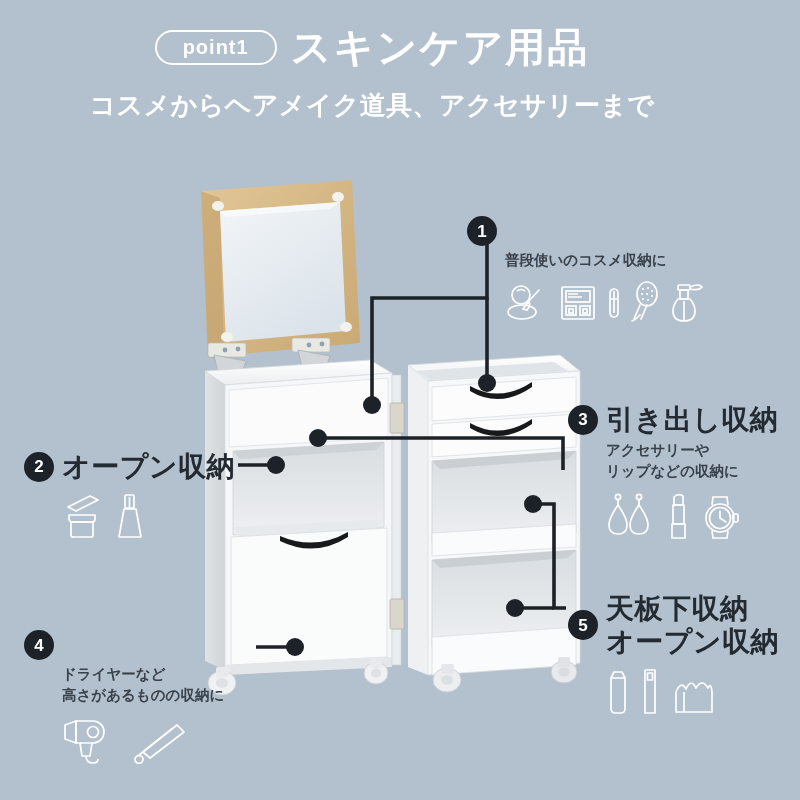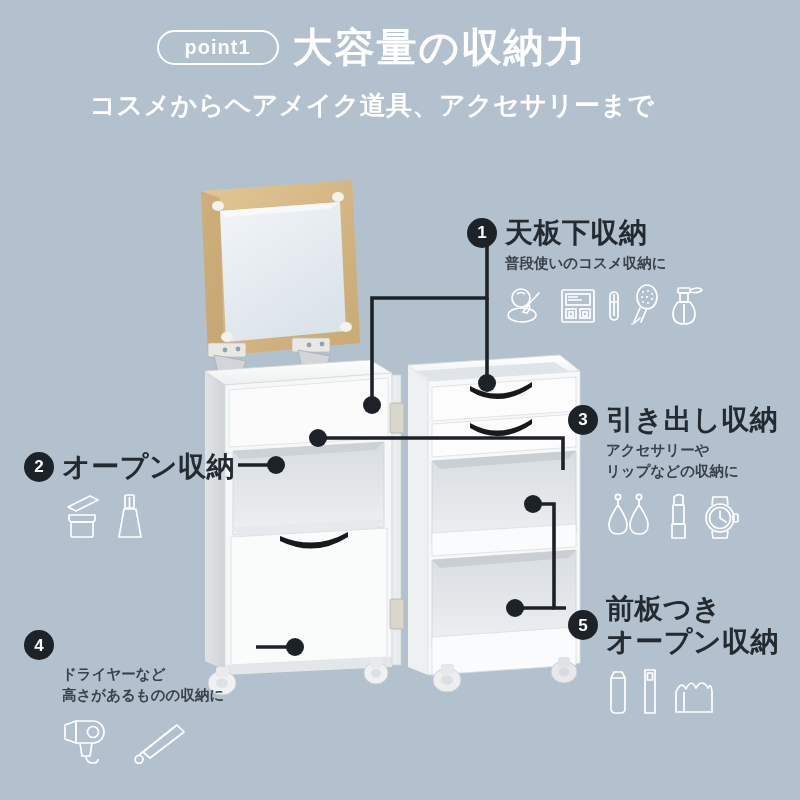--- a/index.html
+++ b/index.html
@@ -66,21 +66,21 @@
   #product svg { display:block; }
 </style>
 </head>
 <body>
 
 <div id="stage">
 
   <div class="header">
     <div class="title-row">
       <span class="point-pill">point1</span>
-      <span class="main-title">大容量の収納力</span>
+      <span class="main-title">スキンケア用品</span>
     </div>
     <div class="subtitle">
       <div>コスメからヘアメイク道具、アクセサリーまで</div>
     </div>
   </div>
 
   <div id="product">
     <svg width="430" height="545" viewBox="0 0 430 545">
       <defs>
         <linearGradient id="woodG" x1="0" y1="0" x2="1" y2="1">
@@ -246,21 +246,20 @@
       <path d="M566 608 L554 608 L554 504 L538 504" fill="none" stroke="#1d2228" stroke-width="3.6"></path>
       <path d="M554 608 L520 608" fill="none" stroke="#1d2228" stroke-width="3.6"></path>
       <circle cx="533" cy="504" r="9" fill="#1d2228"></circle>
       <circle cx="515" cy="608" r="9" fill="#1d2228"></circle>
     </g>
   </svg>
 
   <div class="callout right" style="left:467px; top:216px;">
     <div class="co-head">
       <span class="badge">1</span>
-      <span class="co-title">天板下収納</span>
     </div>
     <div class="co-sub">普段使いのコスメ収納に</div>
     <div class="co-icons">
 
       <svg width="44" height="40" viewBox="0 0 44 40">
         <g fill="none" stroke="#ffffff" stroke-width="1.7">
           <circle cx="16" cy="12" r="9"></circle>
           <path d="M12 8 Q16 5 20 8"></path>
           <ellipse cx="17" cy="29" rx="14" ry="7"></ellipse>
           <path d="M22 20 L34 7" stroke-linecap="round"></path>
@@ -408,21 +407,21 @@
           <path d="M10 33 L44 6"></path>
           <path d="M8 34 a4 4 0 1 0 6 4 a4 4 0 0 0 -6 -4"></path>
         </g>
       </svg>
     </div>
   </div>
 
   <div class="callout right" style="left:568px; top:592px;">
     <div class="co-head">
       <span class="badge">5</span>
-      <span class="co-title">前板つき
+      <span class="co-title">天板下収納
 オープン収納</span>
     </div>
     <div class="co-icons">
 
       <svg width="24" height="48" viewBox="0 0 24 48">
         <g fill="none" stroke="#ffffff" stroke-width="1.7" stroke-linejoin="round">
           <path d="M5 10 h14 v31 a4 4 0 0 1 -4 4 h-6 a4 4 0 0 1 -4 -4 z"></path>
           <path d="M5 10 L8 4 h8 l3 6"></path>
         </g>
       </svg>

